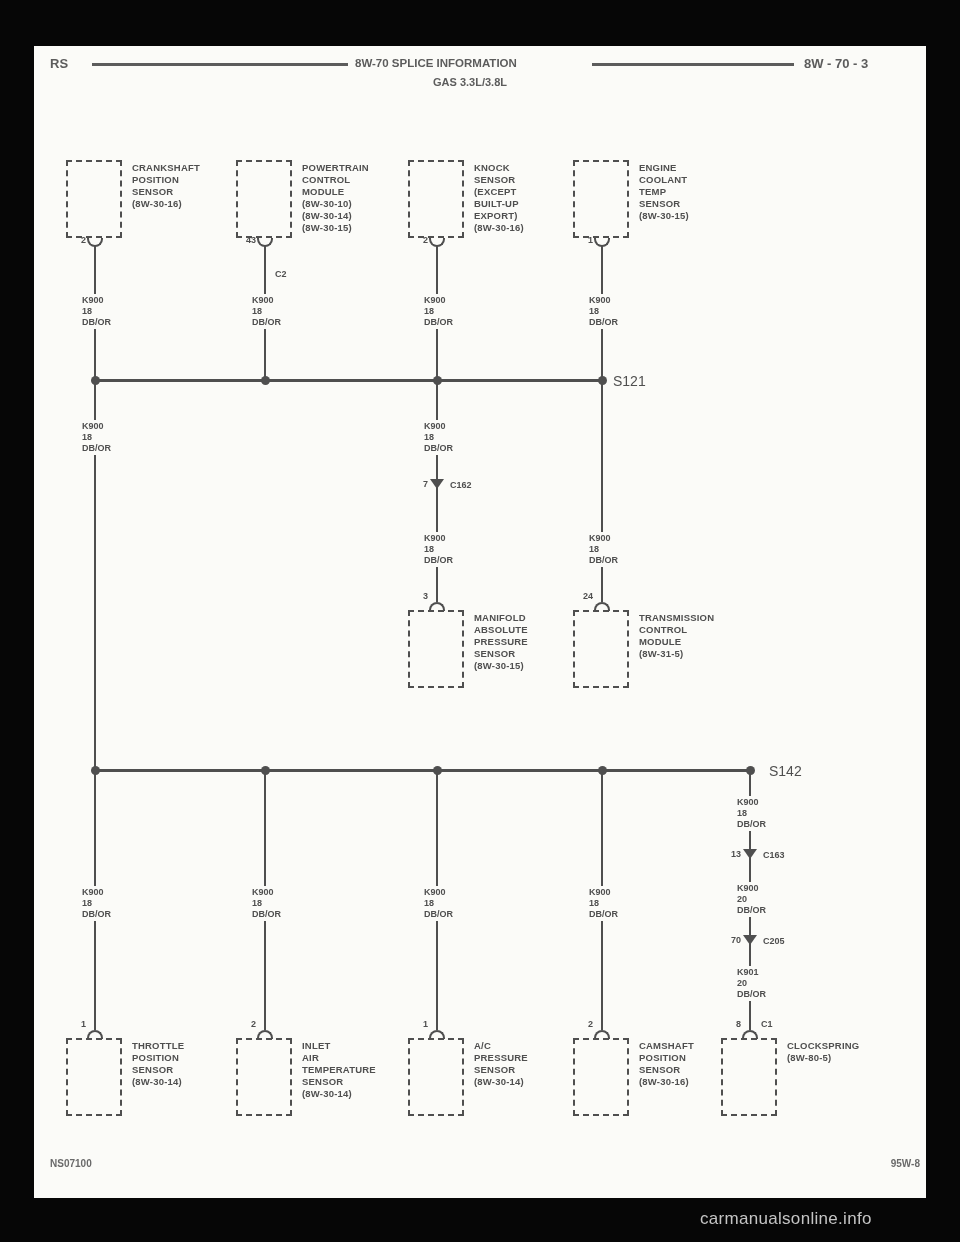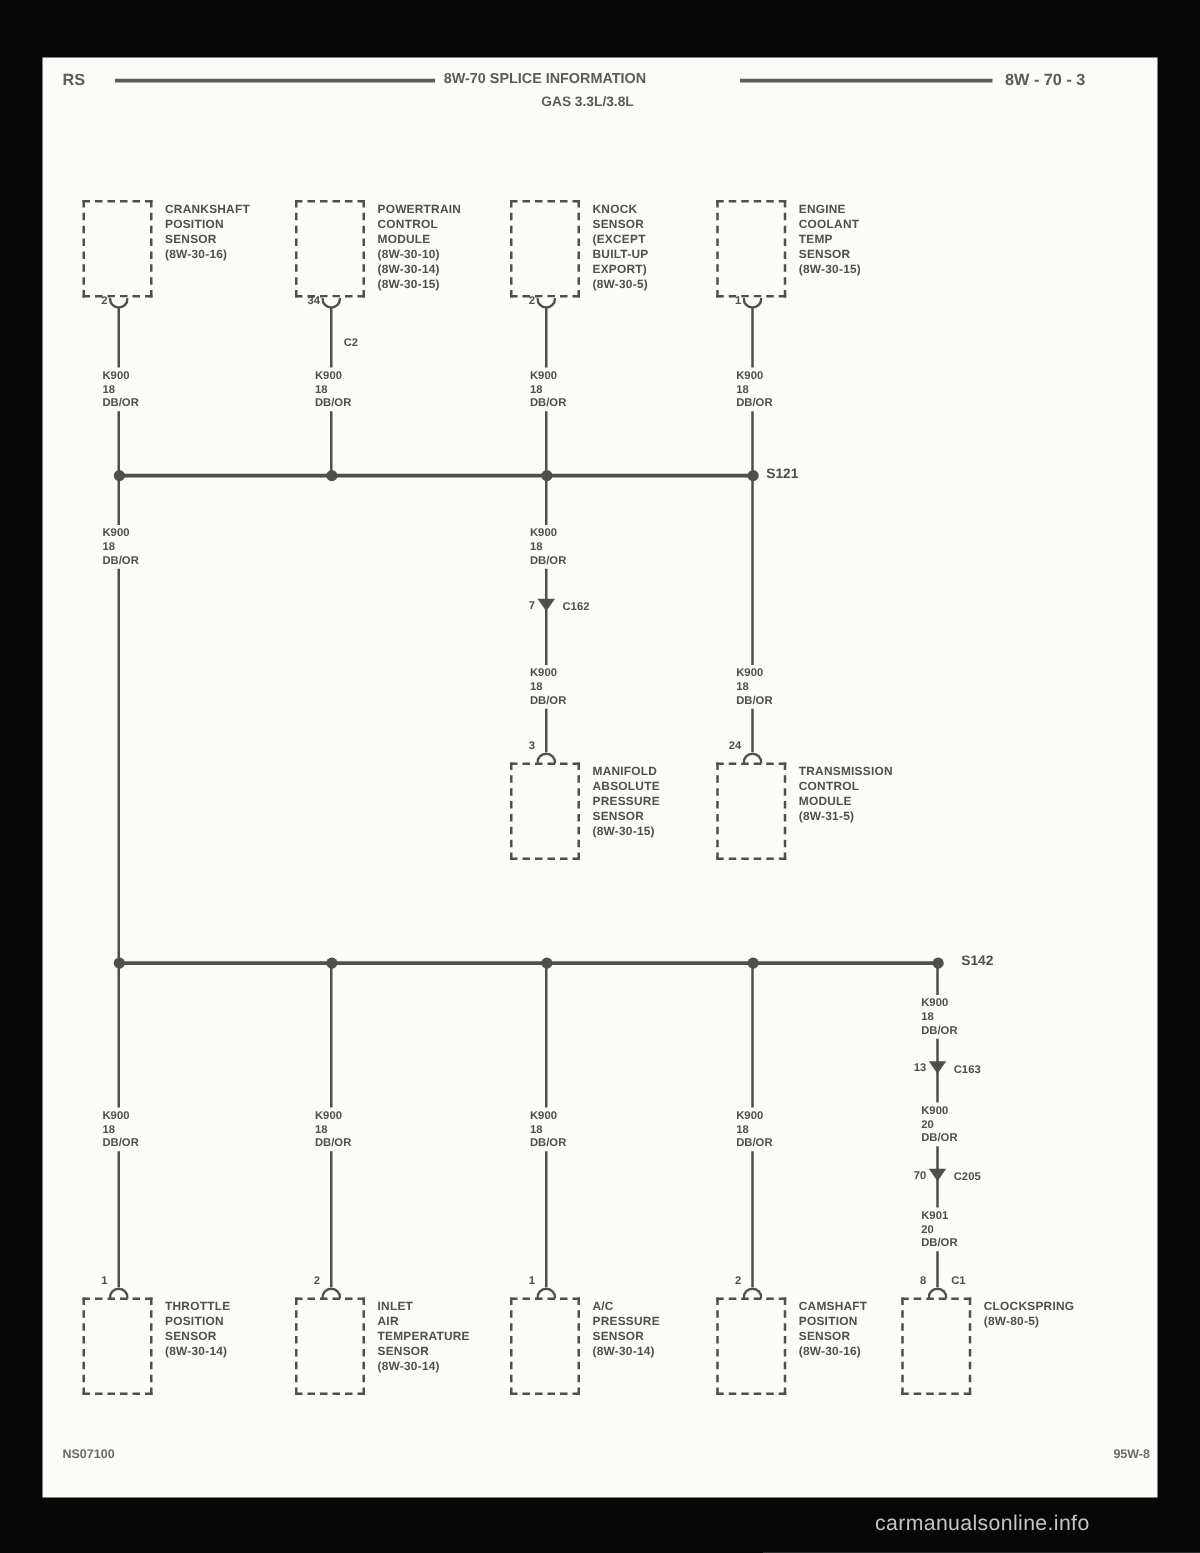--- a/index.html
+++ b/index.html
@@ -20,21 +20,21 @@
   .cup-up{position:absolute;width:16px;height:9px;border:2px solid var(--ink);border-bottom:none;
           border-radius:8px 8px 0 0;box-sizing:border-box;background:var(--paper);}
   .tri{position:absolute;width:0;height:0;border-left:7px solid transparent;
        border-right:7px solid transparent;border-top:10px solid var(--ink);}
   .wlabel{position:absolute;color:var(--ink);font-weight:bold;font-size:9px;line-height:11px;
           white-space:pre-line;background:var(--paper);padding:1px 2px;}
   .clabel{position:absolute;color:var(--ink);font-weight:bold;font-size:9.5px;line-height:12px;
           white-space:pre-line;letter-spacing:.2px;}
   .pin{position:absolute;color:var(--ink);font-weight:bold;font-size:9px;width:20px;text-align:right;}
   .cname{position:absolute;color:var(--ink);font-weight:bold;font-size:9px;}
-  .splice{position:absolute;color:var(--ink);font-weight:bold;font-size:11px;}
+  .splice{position:absolute;color:var(--ink);font-weight:normal;font-size:14px;}
   .hdr{position:absolute;color:var(--hdr);font-weight:bold;}
   .hdr-rule{position:absolute;height:3px;background:var(--hdr);}
   .ftr{position:absolute;color:#6a6a6a;font-weight:bold;font-size:10px;}
   .watermark{position:absolute;color:#c4c4c4;font-size:17px;letter-spacing:.3px;}
 </style>
 </head>
 <body>
 
 <div class="page">
   <div class="sheet"></div>
@@ -85,34 +85,34 @@
 18
 DB/OR</div>
 
   <div class="dashbox" style="left:236px;top:160px;"></div>
   <div class="clabel" style="left:302px;top:162px;">POWERTRAIN
 CONTROL
 MODULE
 (8W-30-10)
 (8W-30-14)
 (8W-30-15)</div>
-  <div class="pin" style="left:236px;top:235px;">34</div>
+  <div class="pin" style="left:236px;top:235px;">43</div>
   <div class="cname" style="left:275px;top:235px;margin-top:34px;">C2</div>
   <div class="cup-down" style="left:257px;top:238px;"></div>
   <div class="wlabel" style="left:250px;top:294px;">K900
 18
 DB/OR</div>
 
   <div class="dashbox" style="left:408px;top:160px;"></div>
   <div class="clabel" style="left:474px;top:162px;">KNOCK
 SENSOR
 (EXCEPT
 BUILT-UP
 EXPORT)
-(8W-30-5)</div>
+(8W-30-16)</div>
   <div class="pin" style="left:408px;top:235px;">2</div>
   <div class="cup-down" style="left:429px;top:238px;"></div>
   <div class="wlabel" style="left:422px;top:294px;">K900
 18
 DB/OR</div>
 
   <div class="dashbox" style="left:573px;top:160px;"></div>
   <div class="clabel" style="left:639px;top:162px;">ENGINE
 COOLANT
 TEMP

